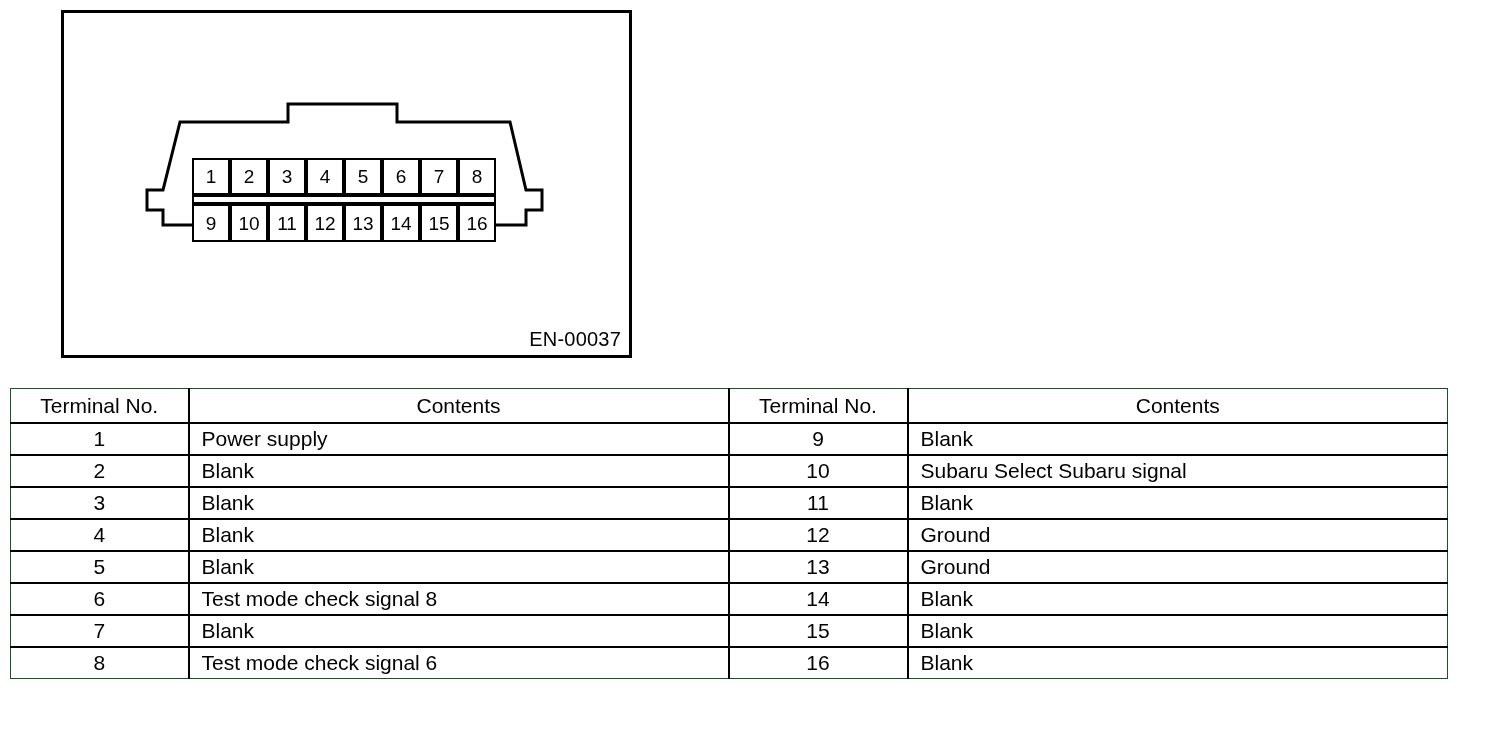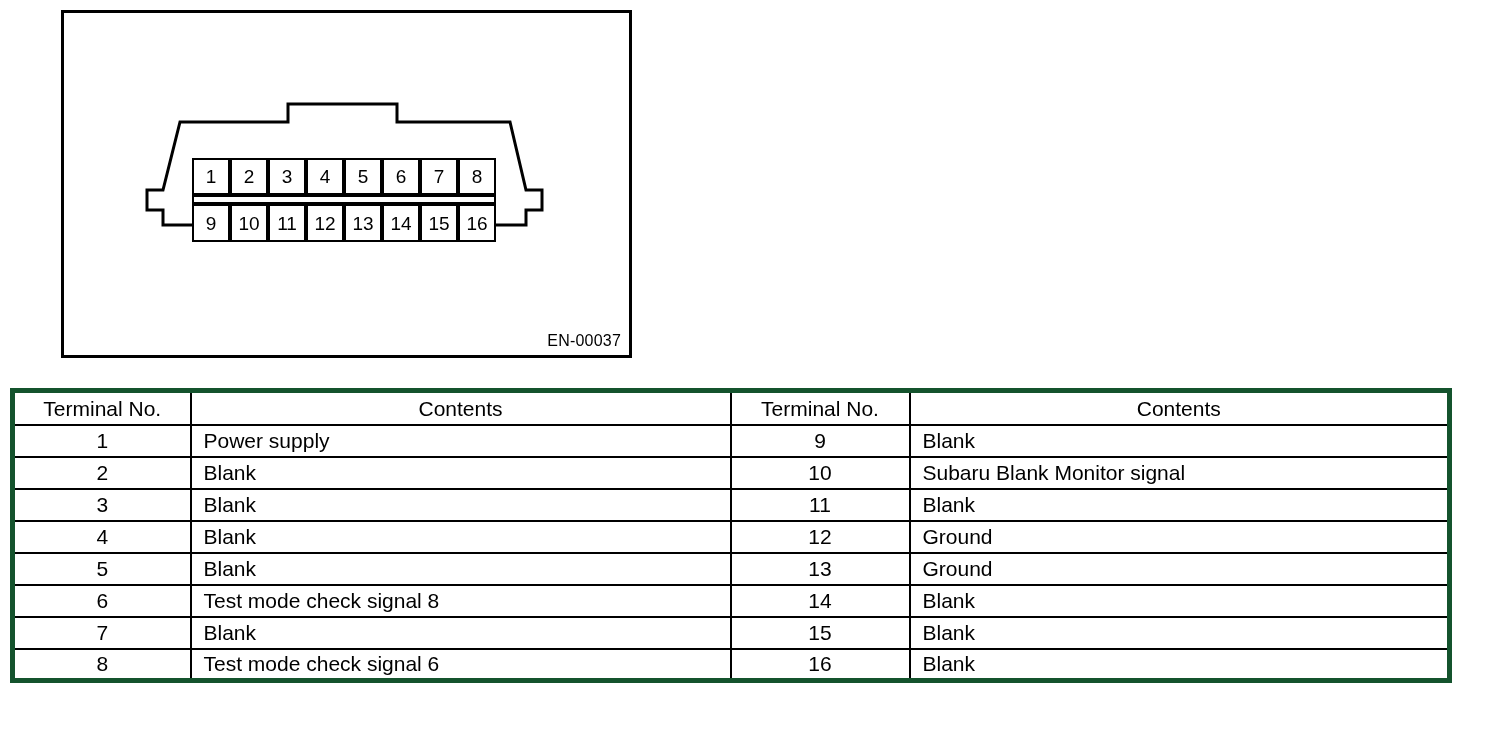--- a/index.html
+++ b/index.html
@@ -30,21 +30,21 @@
   }
   #connector-svg {
     position: absolute;
     left: 0;
     top: 0;
   }
   #figure-id {
     position: absolute;
     right: 8px;
     bottom: 6px;
-    font-size: 16px;
+    font-size: 20px;
     letter-spacing: 0.2px;
     line-height: 1;
     white-space: nowrap;
   }
 
   
   .pin-cell {
     position: absolute;
     box-sizing: border-box;
     border: 2px solid #000;
@@ -88,21 +88,21 @@
   #terminal-table td.num {
     text-align: center;
   }
   #terminal-table td.contents {
     text-align: left;
     padding-left: 12px;
     margin-top: 24px;
   }
   
   #terminal-table {
-    border: 5px solid #14532d;
+    border: 1px solid #14532d;
   }
   #terminal-table thead tr th { border-top: none; }
   #terminal-table tbody tr:last-child td { border-bottom: none; }
   #terminal-table tr th:first-child,
   #terminal-table tr td:first-child { border-left: none; }
   #terminal-table tr th:last-child,
   #terminal-table tr td:last-child { border-right: none; }
 </style>
 </head>
 <body>
@@ -161,21 +161,21 @@
     <tr>
       <td class="num">1</td>
       <td class="contents">Power supply</td>
       <td class="num">9</td>
       <td class="contents">Blank</td>
     </tr>
     <tr>
       <td class="num">2</td>
       <td class="contents">Blank</td>
       <td class="num">10</td>
-      <td class="contents">Subaru Blank Monitor signal</td>
+      <td class="contents">Subaru Select Subaru signal</td>
     </tr>
     <tr>
       <td class="num">3</td>
       <td class="contents">Blank</td>
       <td class="num">11</td>
       <td class="contents">Blank</td>
     </tr>
     <tr>
       <td class="num">4</td>
       <td class="contents">Blank</td>

